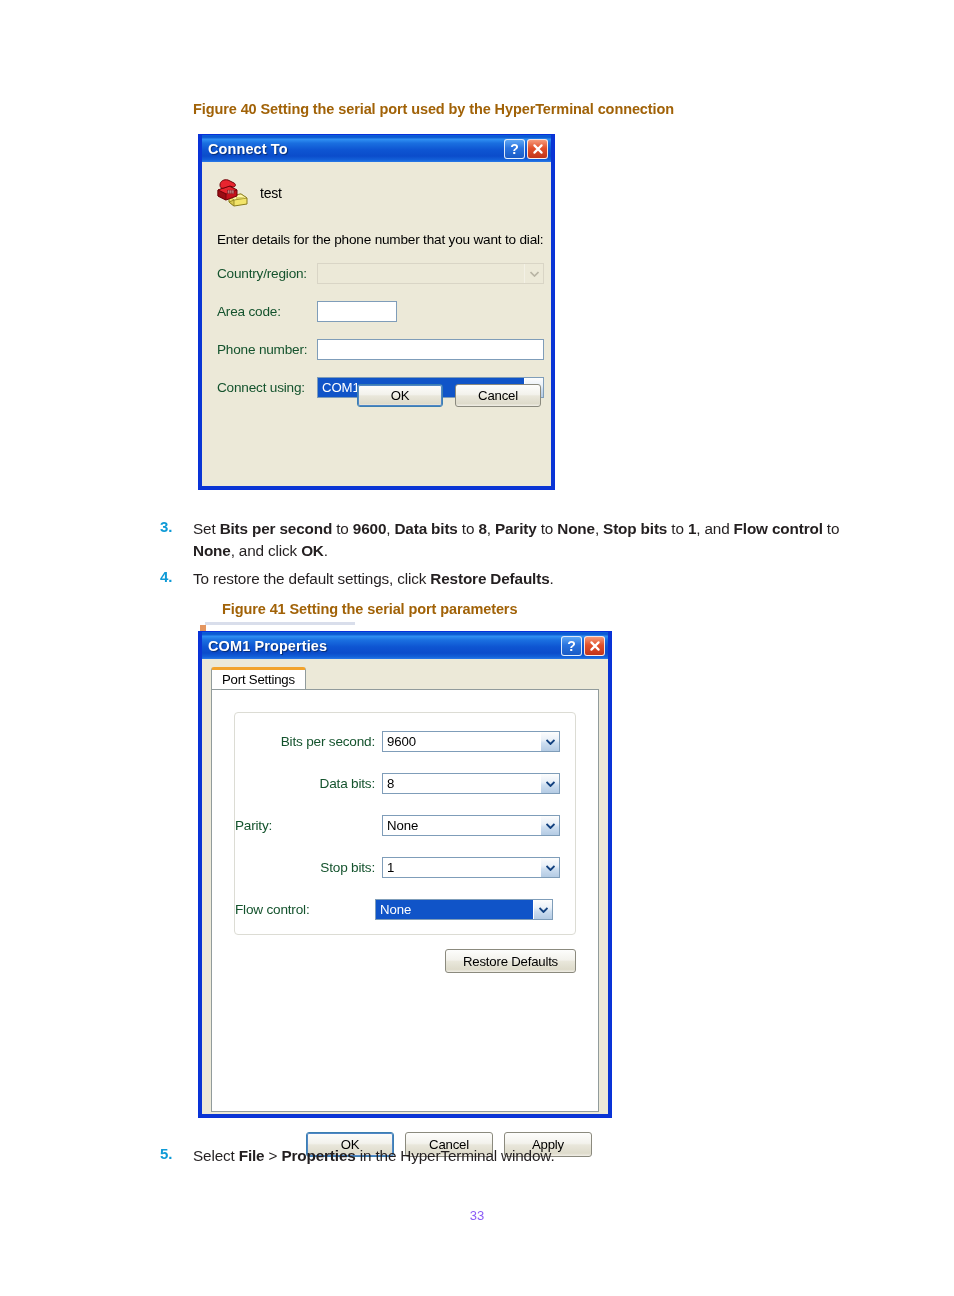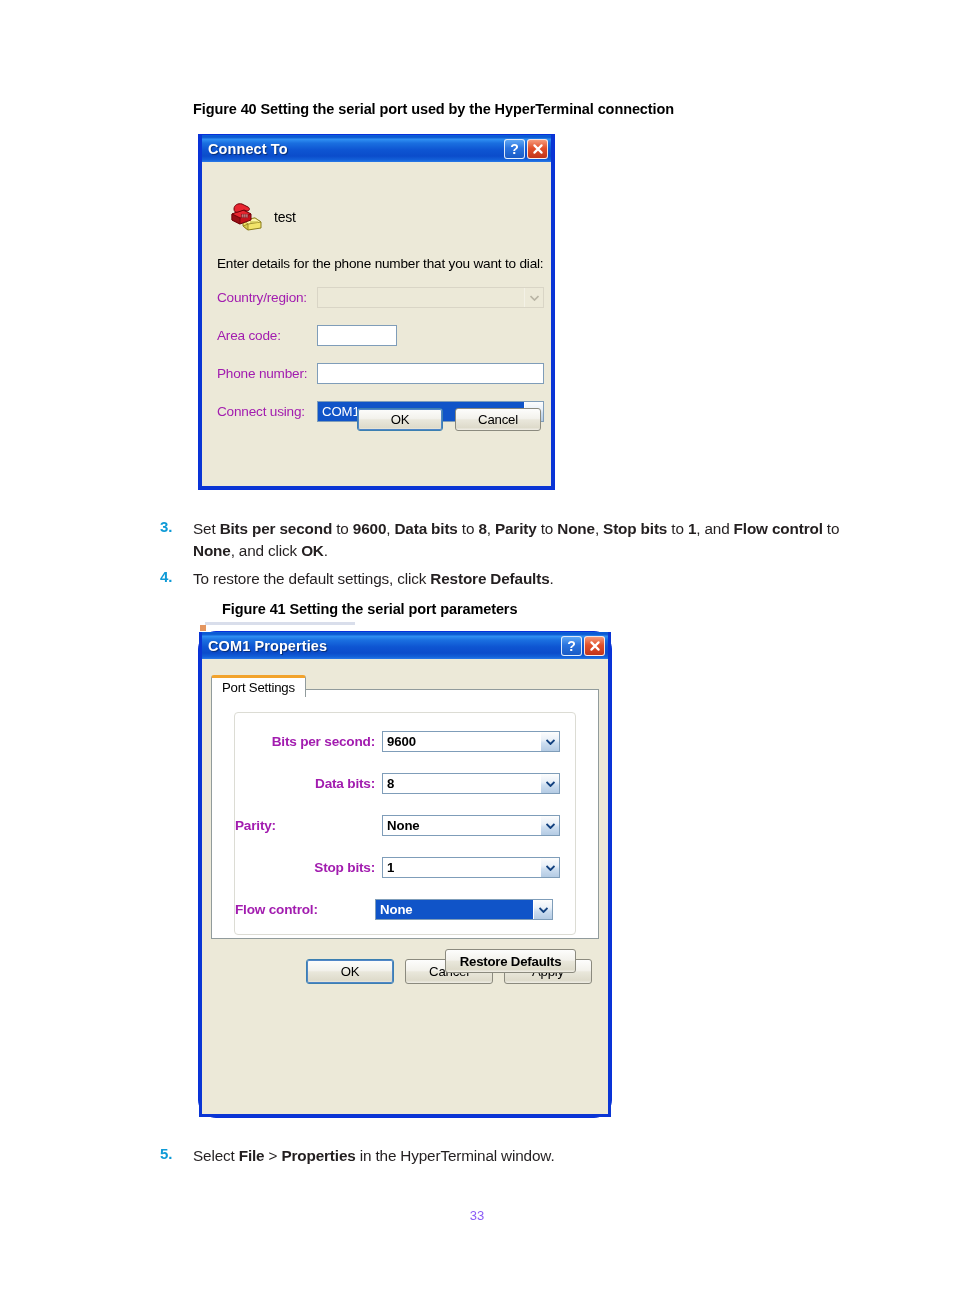--- a/index.html
+++ b/index.html
@@ -21,21 +21,21 @@
     position: absolute;
     left: 0; top: 0;
     width: 954px; height: 1296px;
   }
 
   .fig-caption {
     position: absolute;
     font-family: "Liberation Sans", sans-serif;
     font-weight: bold;
     font-size: 14.5px;
-    color: #000000;
+    color: #a16207;
     letter-spacing: -0.1px;
     white-space: nowrap;
   }
 
   
   .step {
     position: absolute;
     display: flex;
     align-items: flex-start;
   }
@@ -117,22 +117,21 @@
     background: linear-gradient(to bottom, #f59a7a 0%, #e2502a 45%, #c2341a 100%);
   }
   .xp-btn svg { display:block; }
 
   
   .xp-body { padding: 0; position: relative; }
 
   
   .conn-head {
     display: flex; align-items: center;
-    padding: 16px 0 0 28px;
-    margin-top: 24px;
+    padding: 16px 0 0 14px;
   }
   .conn-name {
     font-size: 14px;
     color: #000;
     margin-left: 10px;
     letter-spacing: -0.2px;
   }
   .prompt-text {
     font-size: 13.6px;
     color: #000;
@@ -143,21 +142,21 @@
   
   .form-rows { padding: 16px 0 0 15px; }
   .form-row {
     display: flex;
     align-items: center;
     height: 21px;
     margin-bottom: 17px;
   }
   .form-label {
     font-size: 13.6px;
-    color: #a21caf;
+    color: #14532d;
     text-align: left;
     letter-spacing: -0.2px;
     white-space: nowrap;
   }
 
   
   .xp-field {
     height: 21px;
     background: #ffffff;
     border: 1px solid #7f9db9;
@@ -228,21 +227,21 @@
   }
 
   
   .tabstrip {
     position: relative;
     height: 22px;
     margin: 8px 0 0 9px;
   }
   .tab-active {
     position: absolute;
-    left: 0; top: 8px;
+    left: 0; top: 0;
     height: 22px;
     padding: 0 10px;
     background: #ffffff;
     border: 1px solid #919b9c;
     border-top: 3px solid #f2a32c;
     border-bottom: none;
     border-top-left-radius: 3px;
     border-top-right-radius: 3px;
     display: flex; align-items: center;
     font-size: 13.2px;
@@ -375,42 +374,42 @@
     <span class="step-body"><span>To restore the default settings, click </span><b>Restore Defaults</b><span>.</span></span>
   </div>
 
   <div class="fig-caption" style="left:198px; top:601px;margin-left:24px;">Figure 41 Setting the serial port parameters</div>
 
   <div style="position:absolute; left:205px; top:622px; width:150px; height:3px;
               background:#cfd6e6; opacity:0.8;"></div>
   <div style="position:absolute; left:200px; top:625px; width:6px; height:6px;
               background:#d86a1c; opacity:0.7;"></div>
 
-  <div class="xp-dialog" style="left:198px; top:631px; width:414px; height:487px;border-radius:18px;">
+  <div class="xp-dialog" style="left:198px; top:631px; width:414px; height:487px;">
     <div class="xp-dialog-frame">
 
       <div class="xp-titlebar">
         <div class="xp-title">COM1 Properties</div>
         <div class="xp-btns">
           <div class="xp-btn xp-btn-help">?</div>
           <div class="xp-btn xp-btn-close">
             <svg width="12" height="12" viewBox="0 0 12 12" aria-hidden="true">
               <path d="M2.4 2.4 L9.6 9.6 M9.6 2.4 L2.4 9.6" stroke="#ffffff" stroke-width="2.2" stroke-linecap="round"></path>
             </svg>
           </div>
         </div>
       </div>
 
       <div class="xp-body">
 
         <div class="tabstrip">
           <div class="tab-active">Port Settings</div>
         </div>
 
-        <div class="tab-page" style="height:250px;font-weight:bold;">
+        <div class="tab-page" style="height:423px;">
           <div class="groupbox">
 
             <div class="form-row" style="margin-bottom:21px;">
               <span class="form-label" style="width:140px; text-align:right; padding-right:7px;">Bits per second:</span>
               <div class="xp-combo" style="width:178px;">
                 <div class="val">9600</div>
                 <div class="arrow">
                   <svg width="9" height="6" viewBox="0 0 9 6" aria-hidden="true">
                     <path d="M0.5 1 L4.5 5 L8.5 1" fill="none" stroke="#13417f" stroke-width="1.9"></path>
                   </svg>

